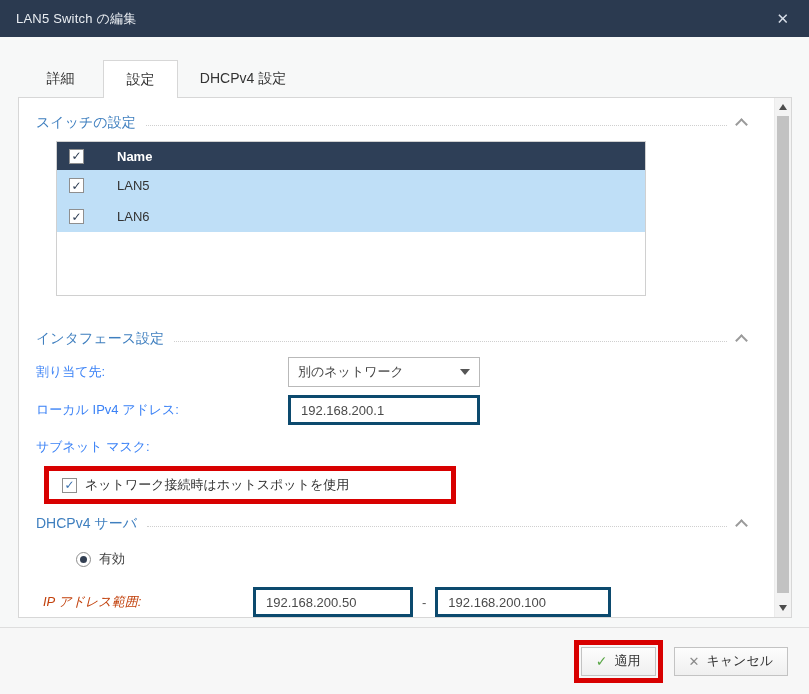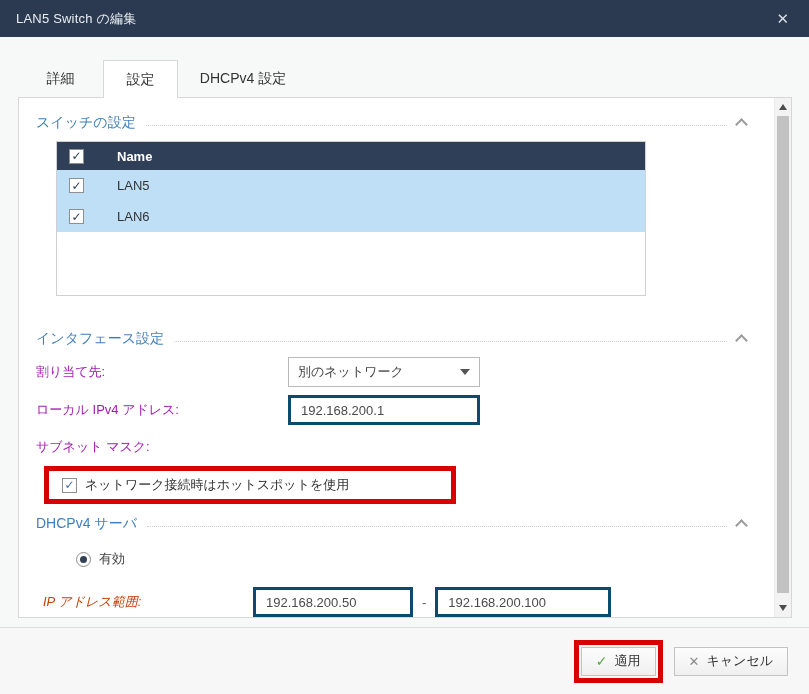--- a/index.html
+++ b/index.html
@@ -68,21 +68,21 @@
   }
   .cbx {
     width:15px; height:15px; background:#fff; border:1px solid #8f8f8f;
     display:flex; align-items:center; justify-content:center;
     font-size:12px; line-height:1; color:#2b3a50; margin:0 0 0 12px; cursor:pointer; flex:0 0 auto;
   }
   .t-name { margin-left:17px;padding-left:16px; }
 
   
   .frow { display:flex; align-items:center; height:30px; }
-  .frow .flabel { margin-left:17px; width:252px; font-size:13px; color:#a21caf; }
+  .frow .flabel { margin-left:17px; width:252px; font-size:13px; color:#3b82f6; }
   .r-assign { margin-top:8px; } .r-ipv4 { margin-top:8px; } .r-subnet { margin-top:7px; }
 
   .dropdown {
     width:192px; height:30px; border:1px solid #b9b9b9; background:#fff;
     display:flex; align-items:center; font-size:13px; color:#444; cursor:pointer;
     padding:0 9px;
   }
   .dropdown .dval { flex:1; }
   .dd-arrow {
     width:0; height:0; border-left:5px solid transparent; border-right:5px solid transparent;

